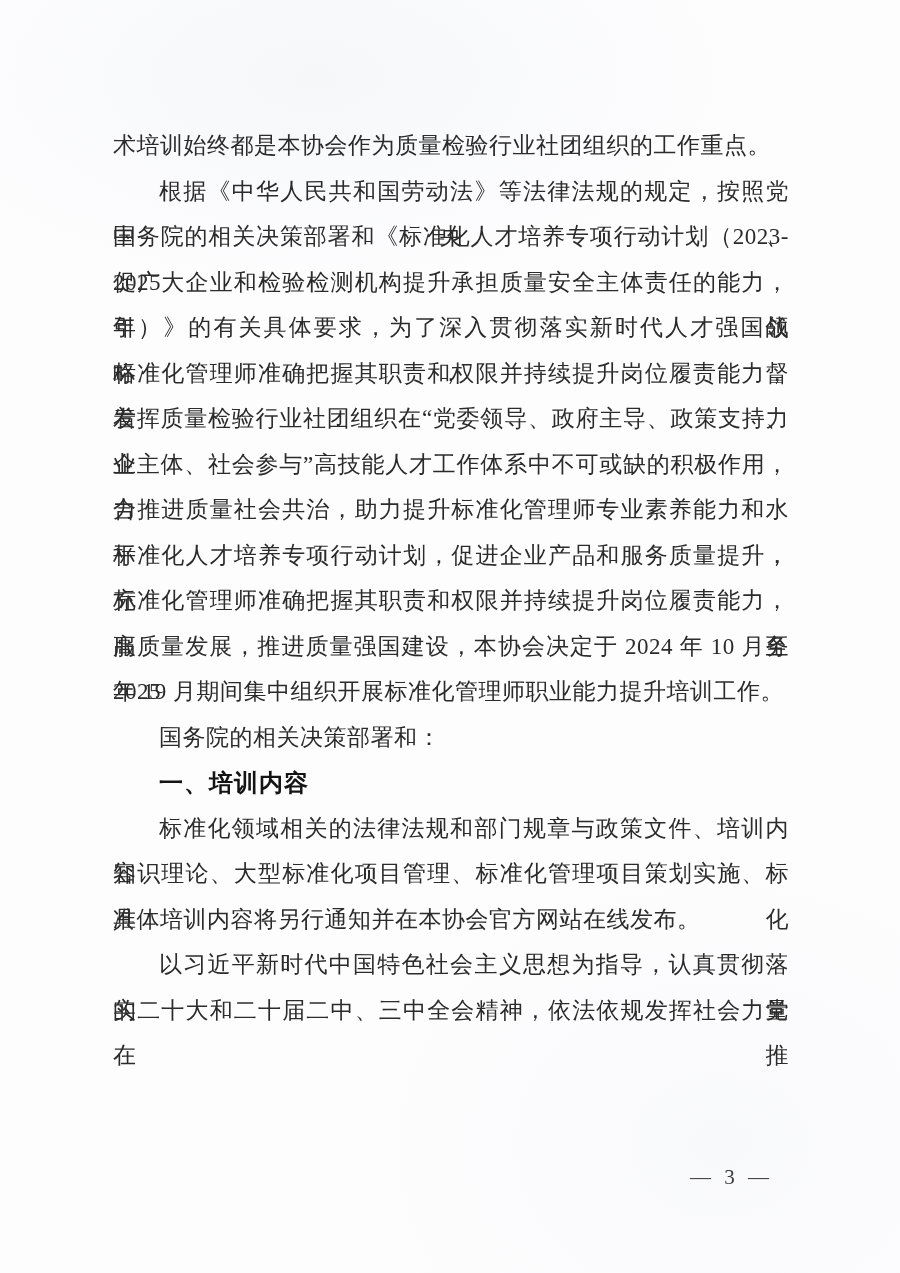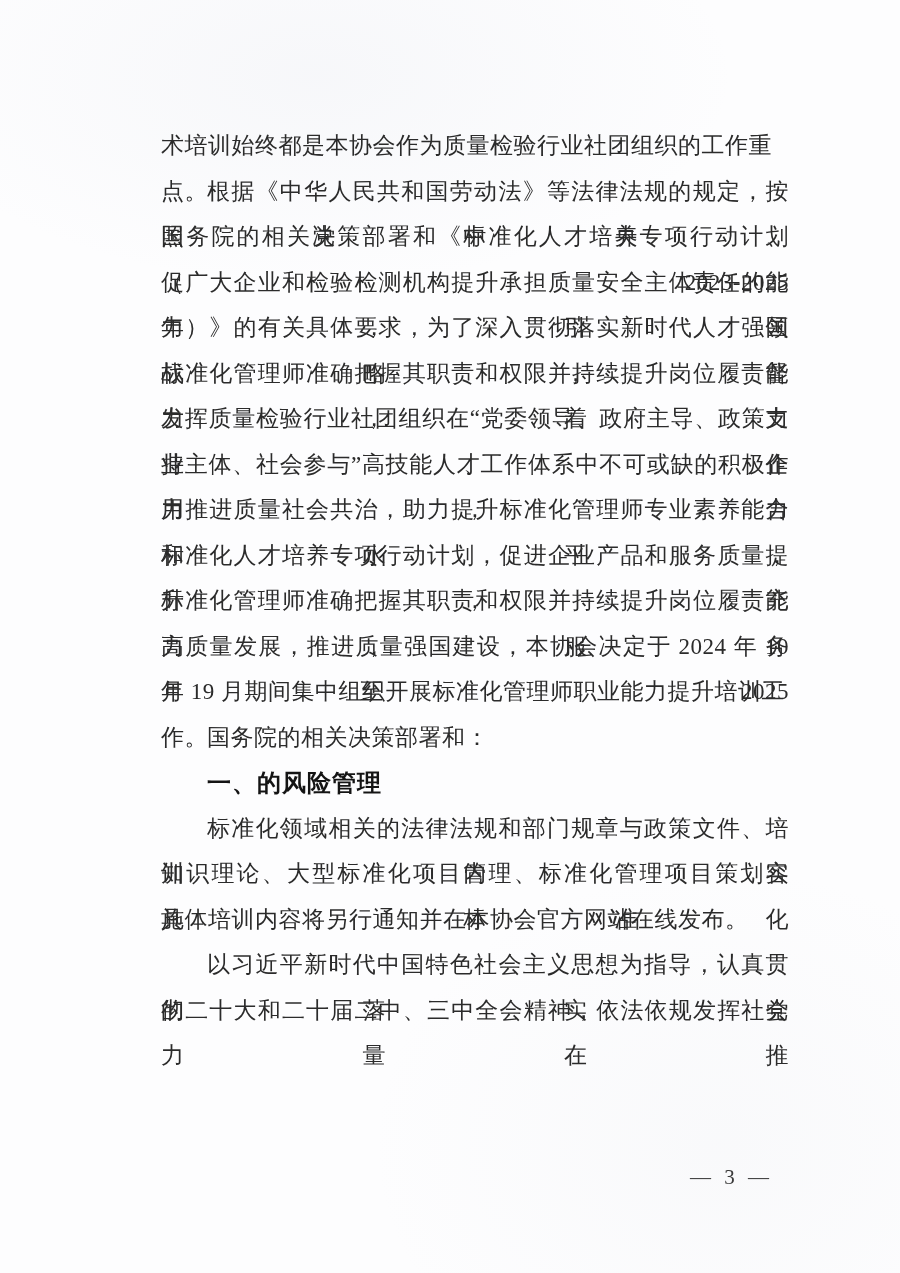--- a/index.html
+++ b/index.html
@@ -20,21 +20,20 @@
     left: 113px;
     top: 123px;
     width: 676px;
   }
   .line {
     height: 45.5px;
     line-height: 45.5px;
     font-size: 23px;
     letter-spacing: 0.5px;
     overflow: visible;
-    margin-left: 48px;
   }
   .line.indent { text-indent: 46px; }
   .line.fill {
     text-align: justify;
     text-align-last: justify;
     text-justify: inter-character;
   }
   .line.heading {
     font-family: "Liberation Sans", "DejaVu Sans", sans-serif;
     font-weight: 700;
@@ -65,21 +64,21 @@
     <div class="line fill">年）》的有关具体要求，为了深入贯彻落实新时代人才强国战略，督</div>
     <div class="line fill">标准化管理师准确把握其职责和权限并持续提升岗位履责能力，着力</div>
     <div class="line fill">发挥质量检验行业社团组织在“党委领导、政府主导、政策支持、企</div>
     <div class="line fill">业主体、社会参与”高技能人才工作体系中不可或缺的积极作用，合</div>
     <div class="line fill">力推进质量社会共治，助力提升标准化管理师专业素养能力和水平，</div>
     <div class="line fill">标准化人才培养专项行动计划，促进企业产品和服务质量提升，充</div>
     <div class="line fill">标准化管理师准确把握其职责和权限并持续提升岗位履责能力，服务</div>
     <div class="line fill">高质量发展，推进质量强国建设，本协会决定于 2024 年 10 月至 2025</div>
     <div class="line">年 19 月期间集中组织开展标准化管理师职业能力提升培训工作。</div>
     <div class="line indent">国务院的相关决策部署和：</div>
-    <div class="line indent heading">一、的风险管理</div>
+    <div class="line indent heading">一、培训内容</div>
     <div class="line indent fill">标准化领域相关的法律法规和部门规章与政策文件、培训内容</div>
     <div class="line fill">知识理论、大型标准化项目管理、标准化管理项目策划实施、标准化</div>
     <div class="line">具体培训内容将另行通知并在本协会官方网站在线发布。</div>
     <div class="line indent fill">以习近平新时代中国特色社会主义思想为指导，认真贯彻落实党</div>
     <div class="line fill">的二十大和二十届二中、三中全会精神，依法依规发挥社会力量在推</div>
   </div>
 
   <div class="page-number">— 3 —</div>
 </div>
 

